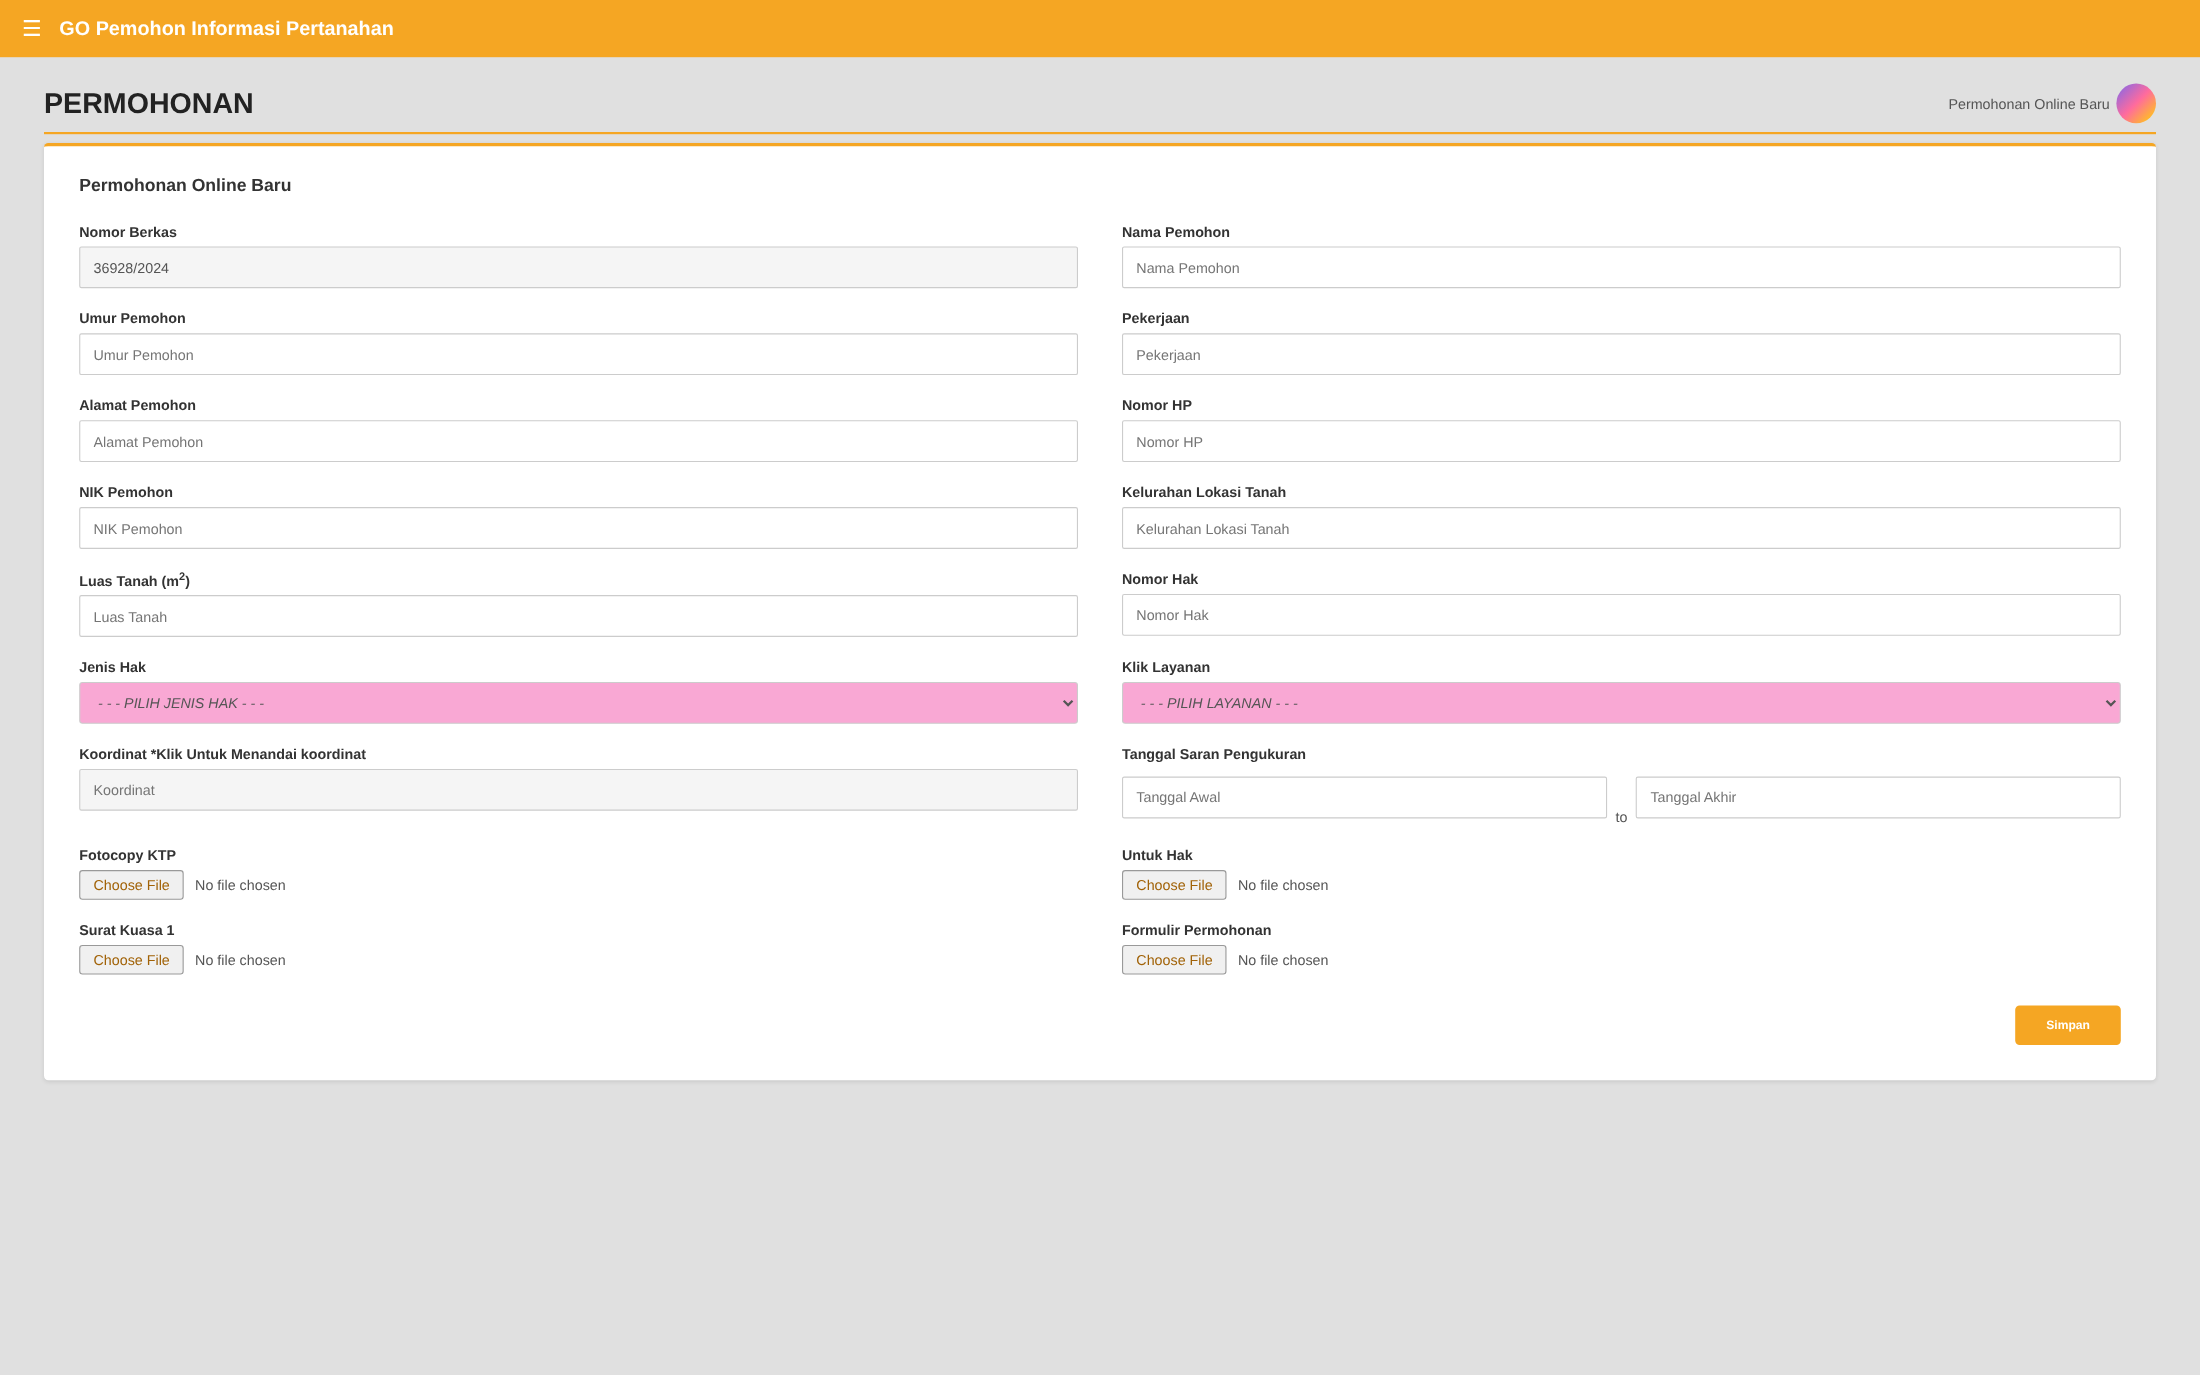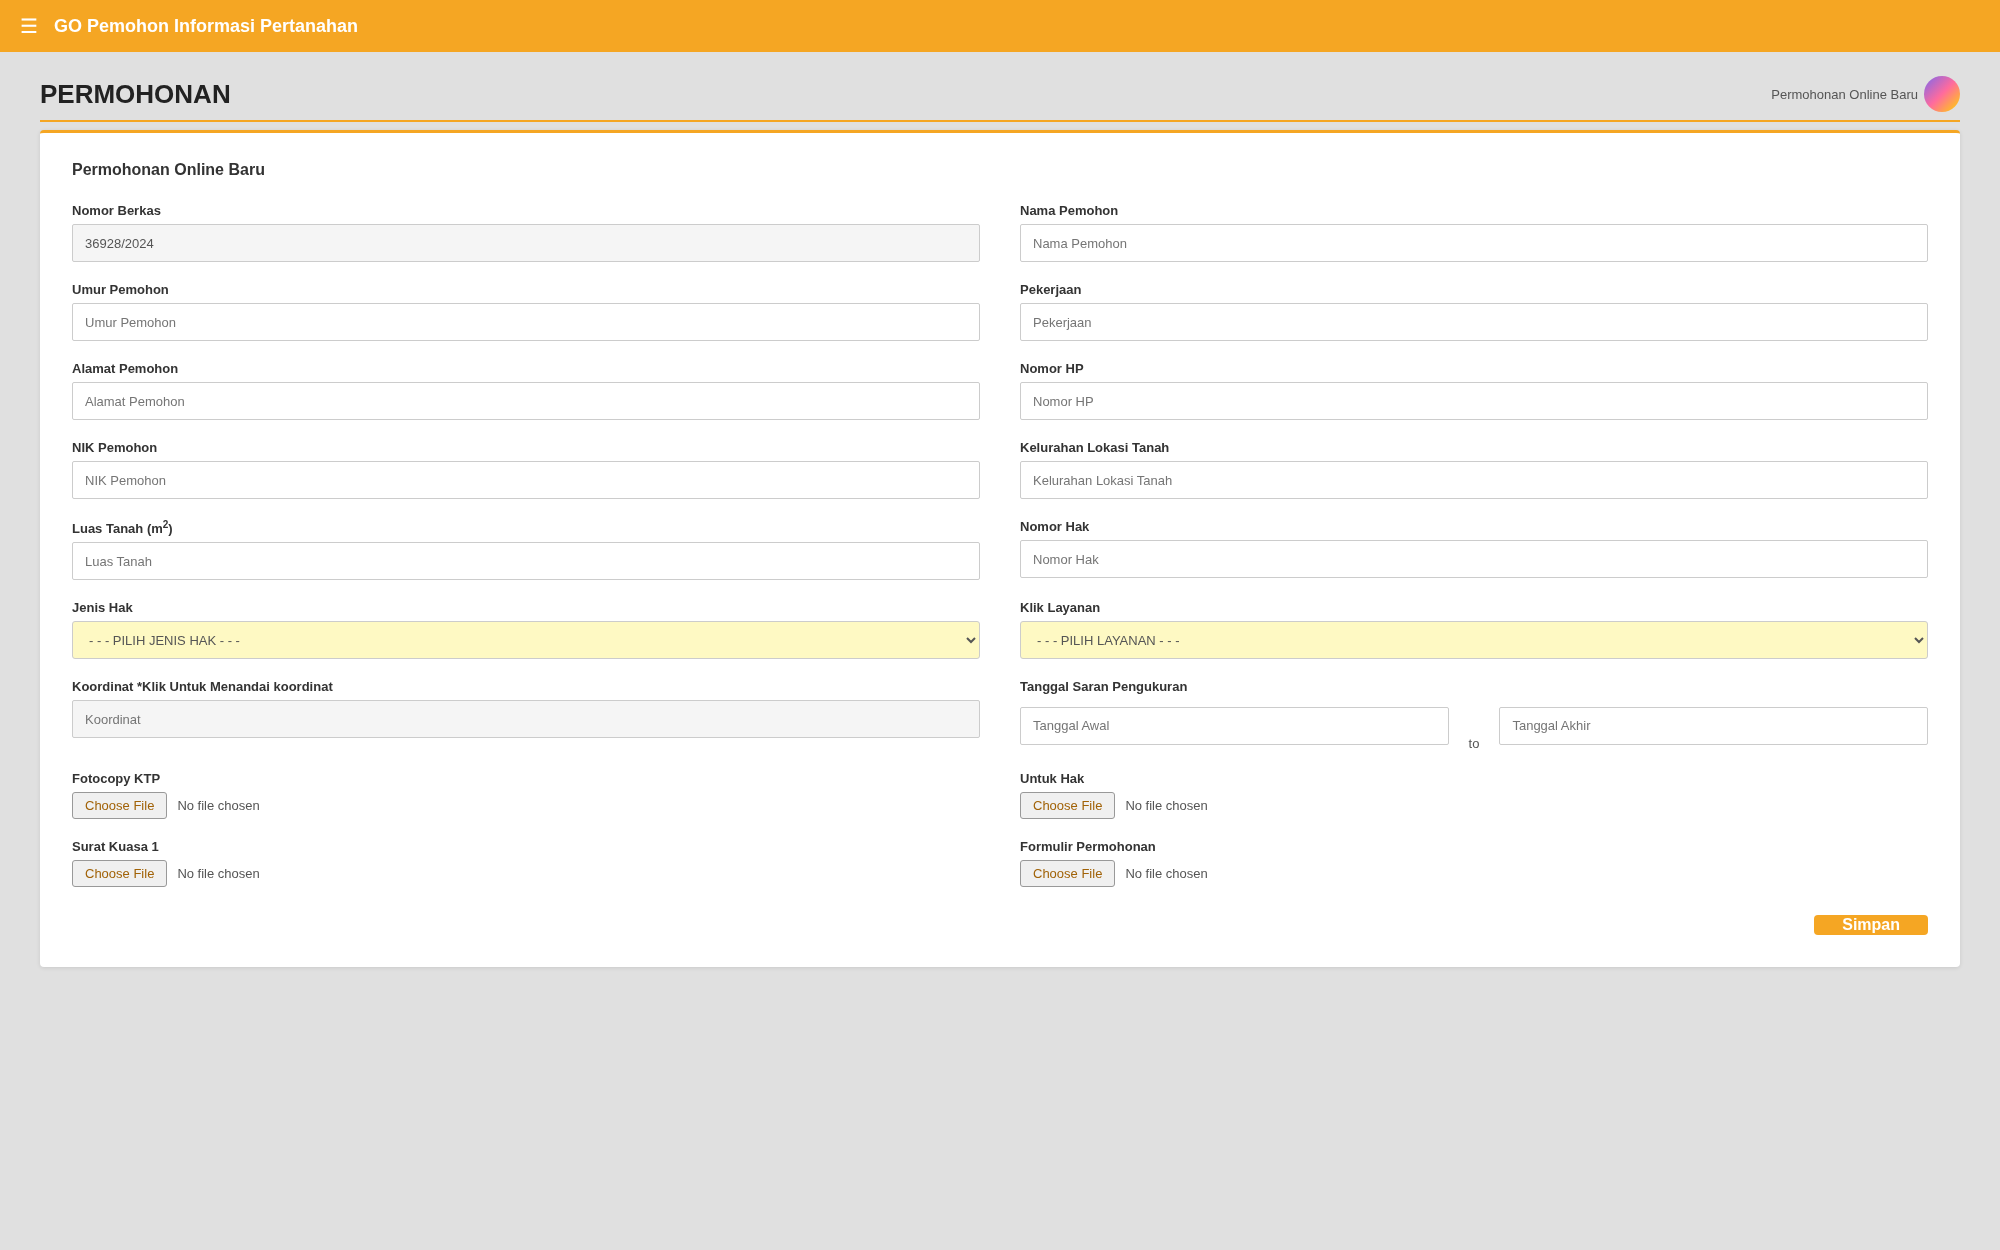--- a/index.html
+++ b/index.html
@@ -108,30 +108,31 @@
     }
     .form-select {
       border: 1px solid #ccc;
       border-radius: 3px;
       padding: 8px 12px;
       font-size: 13px;
       color: #555;
       outline: none;
       width: 100%;
       height: 38px;
-      background: #fef9c3;
+      background: #f9a8d4;
       cursor: pointer;
       appearance: auto;
+      font-style: italic;
     }
 
     
     .date-range {
       display: flex;
       align-items: center;
-      gap: 20px;
+      gap: 8px;
     }
     .date-range .form-input {
       flex: 1;
     }
     .date-range-to {
       font-size: 13px;
       color: #555;
       white-space: nowrap;
       margin-top: 36px;
     }
@@ -164,22 +165,22 @@
     .form-actions {
       display: flex;
       justify-content: flex-end;
       margin-top: 28px;
     }
     .btn-simpan {
       background: #F5A623;
       color: white;
       border: none;
       border-radius: 4px;
-      padding: 1px 28px;
-      font-size: 16px;
+      padding: 12px 28px;
+      font-size: 11px;
       font-weight: bold;
       cursor: pointer;
     }
 
     
     .title-divider {
       border: none;
       border-top: 2px solid #F5A623;
       margin: 8px 0 0 0;
     }

